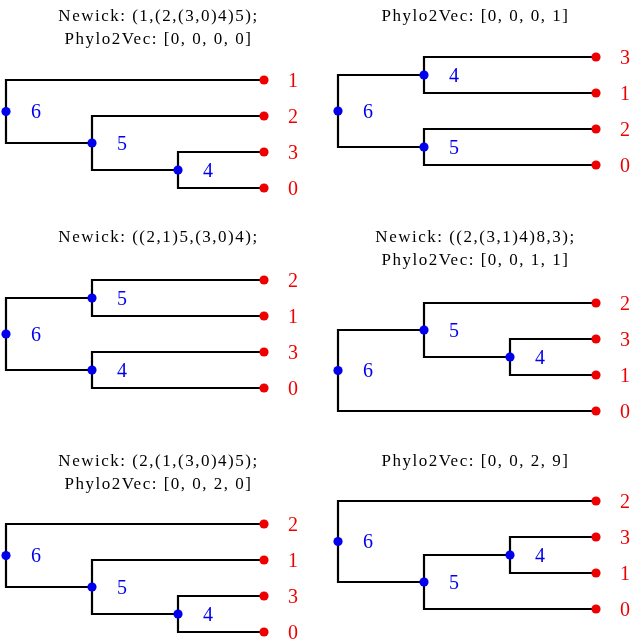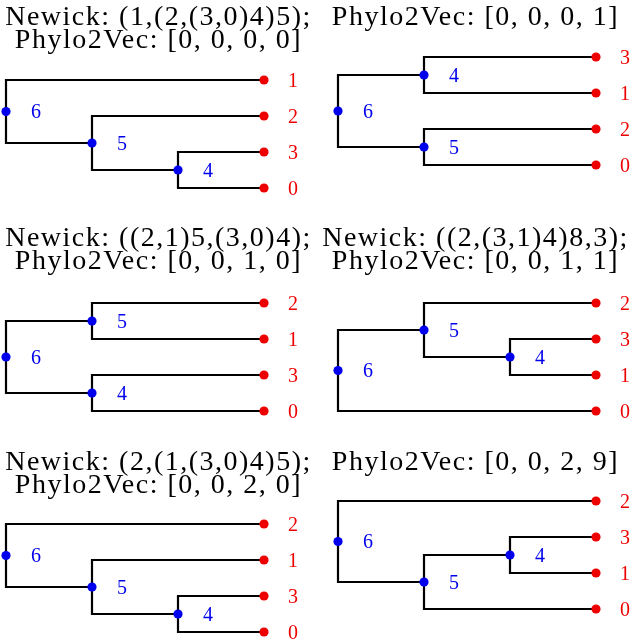--- a/index.html
+++ b/index.html
@@ -6,21 +6,21 @@
   .figure {
     width: 634px; height: 640px; overflow: hidden; background: #ffffff;
     display: grid;
     grid-template-columns: 317px 317px;
     grid-template-rows: 213px 213px 214px;
   }
   .panel { overflow: visible; }
   .titles {
     text-align: center;
     font-family: "Liberation Serif", serif;
-    font-size: 28px;
+    font-size: 17px;
     letter-spacing: 1.5px;
     line-height: 23px;
     color: #000000;
     white-space: nowrap;
   }
   .row-1 .titles { padding-top: 4px; }
   .row-2 .titles { padding-top: 12px; font-family: Liberation Serif, serif; }
   .row-3 .titles { padding-top: 23px; }
   .tree { display: block; }
   .row-1 .tree { margin-top: 12px; }
@@ -93,21 +93,20 @@
           <text x="293" y="96.5" fill="#ee0000" text-anchor="middle">2</text>
           <circle cx="264" cy="126" r="4.6" fill="#ee0000"></circle>
           <text x="293" y="132.5" fill="#ee0000" text-anchor="middle">0</text>
         </g>
       </svg>
   </section>
 
   <section class="panel row-2 col-left">
     <header class="titles">
       <div>Newick: ((2,1)5,(3,0)4);</div>
-      <div>Phylo2Vec: [0, 0, 1, 0]</div>
     </header>
     <svg class="tree" width="317" height="150" viewBox="0 0 317 150">
         <g>
           <path d="M 6 72 L 6 36 L 92 36" fill="none" stroke="#000000" stroke-width="2.2"></path>
           <path d="M 92 36 L 92 18 L 264 18" fill="none" stroke="#000000" stroke-width="2.2"></path>
           <path d="M 92 36 L 92 54 L 264 54" fill="none" stroke="#000000" stroke-width="2.2"></path>
           <path d="M 6 72 L 6 108 L 92 108" fill="none" stroke="#000000" stroke-width="2.2"></path>
           <path d="M 92 108 L 92 90 L 264 90" fill="none" stroke="#000000" stroke-width="2.2"></path>
           <path d="M 92 108 L 92 126 L 264 126" fill="none" stroke="#000000" stroke-width="2.2"></path>
           <circle cx="6" cy="72" r="4.6" fill="#0000ee"></circle>

